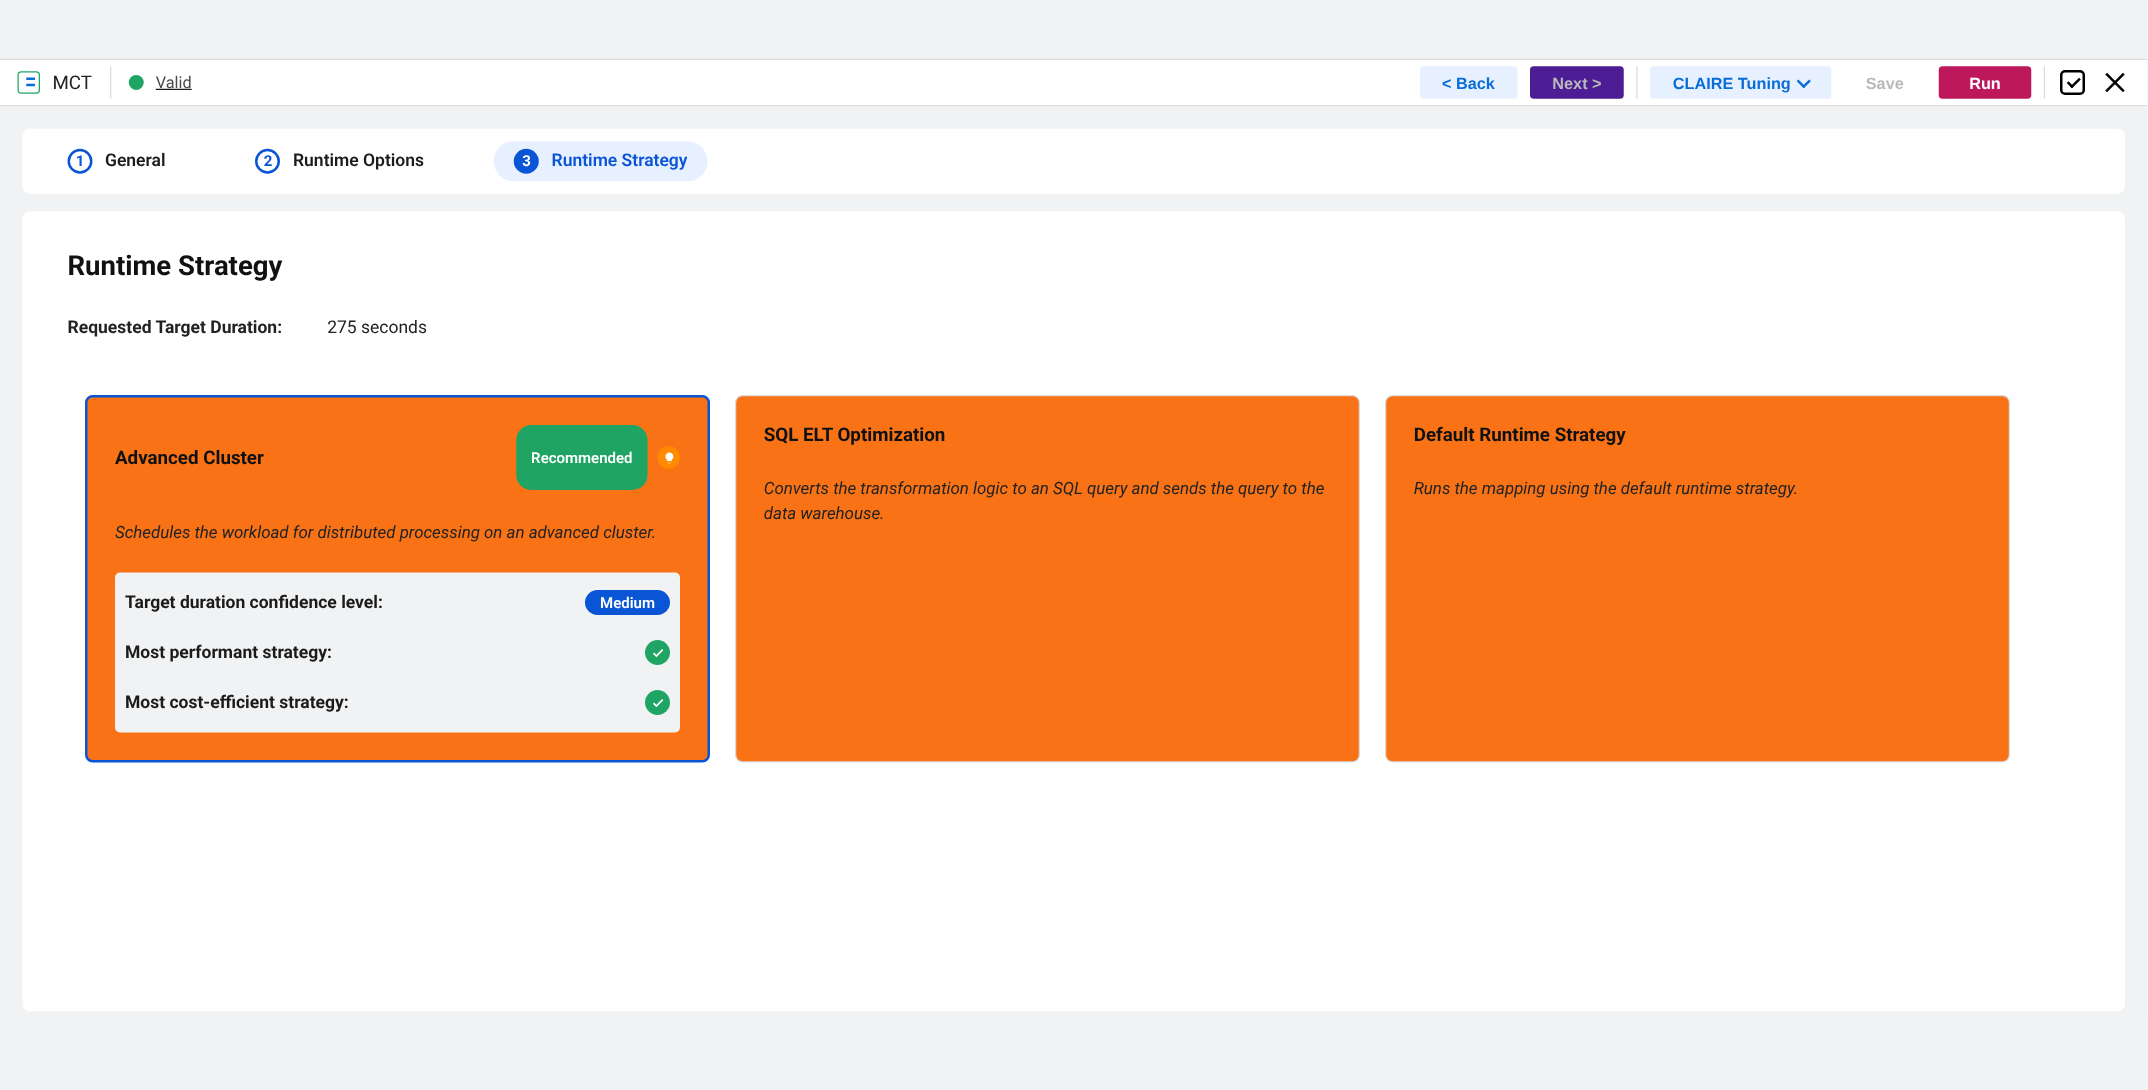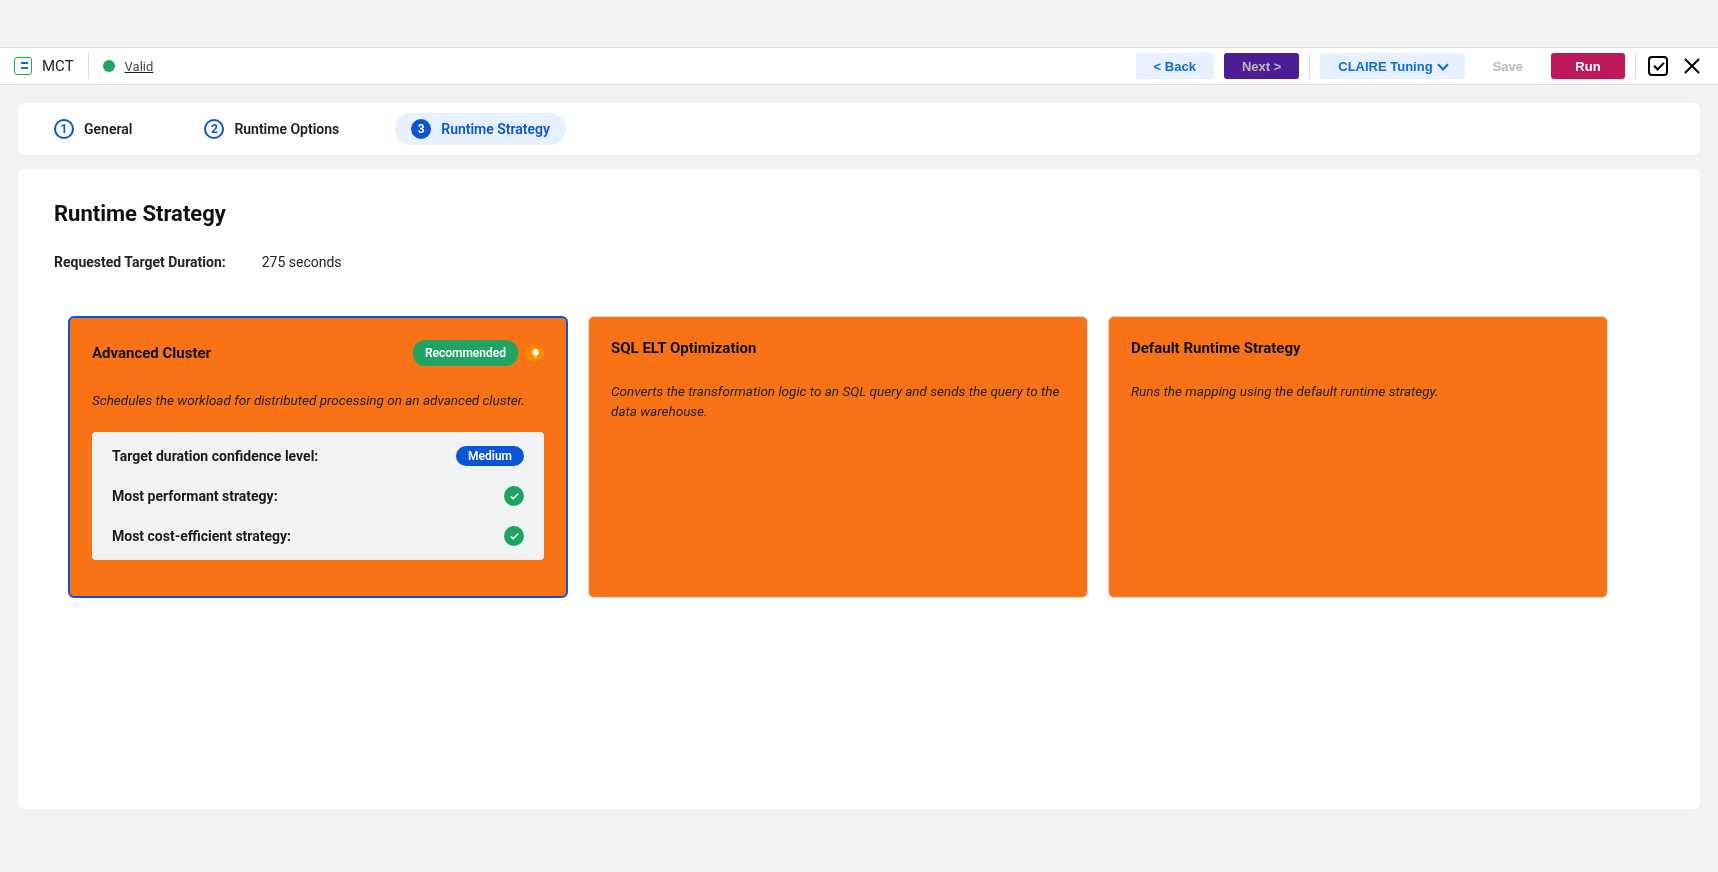--- a/index.html
+++ b/index.html
@@ -165,36 +165,36 @@
 }
 .card.selected { border: 2px solid #0a55d6; }
 .card-header {
   display: flex; align-items: center; justify-content: space-between;
   margin-bottom: 24px;
 }
 .card-title { font-weight: 700; font-size: 15px; color: #111; }
 .badge-wrap { display: flex; align-items: center; gap: 8px; }
 .badge-green {
   background: #1fa463; color: #fff; font-size: 12px; font-weight: 600;
-  padding: 6px 12px; border-radius: 12px;
+  padding: 19px 12px; border-radius: 12px;
 }
 .bulb-icon {
   width: 18px; height: 18px; border-radius: 50%; background: #ff8a00;
   display: inline-flex; align-items: center; justify-content: center;
 }
 .bulb-icon svg { width: 11px; height: 11px; fill: #fff; }
 .card-text { font-size: 13.5px; color: #222; line-height: 1.5; margin-bottom: 22px; font-style: italic; }
 .info-box {
   background: #f1f2f3;
   border-radius: 4px;
   padding: 4px 0;
 }
 .info-row {
   display: flex; justify-content: space-between; align-items: center;
-  padding: 10px 20px;
+  padding: 10px 8px;
 }
 .info-label { font-weight: 700; font-size: 14px; }
 .badge-blue {
   background: #0a55d6; color: #fff; font-size: 12px; font-weight: 600;
   padding: 3px 12px; border-radius: 12px;
 }
 .check-icon {
   width: 20px; height: 20px; border-radius: 50%; background: #1fa463;
   display: inline-flex; align-items: center; justify-content: center;
 }

